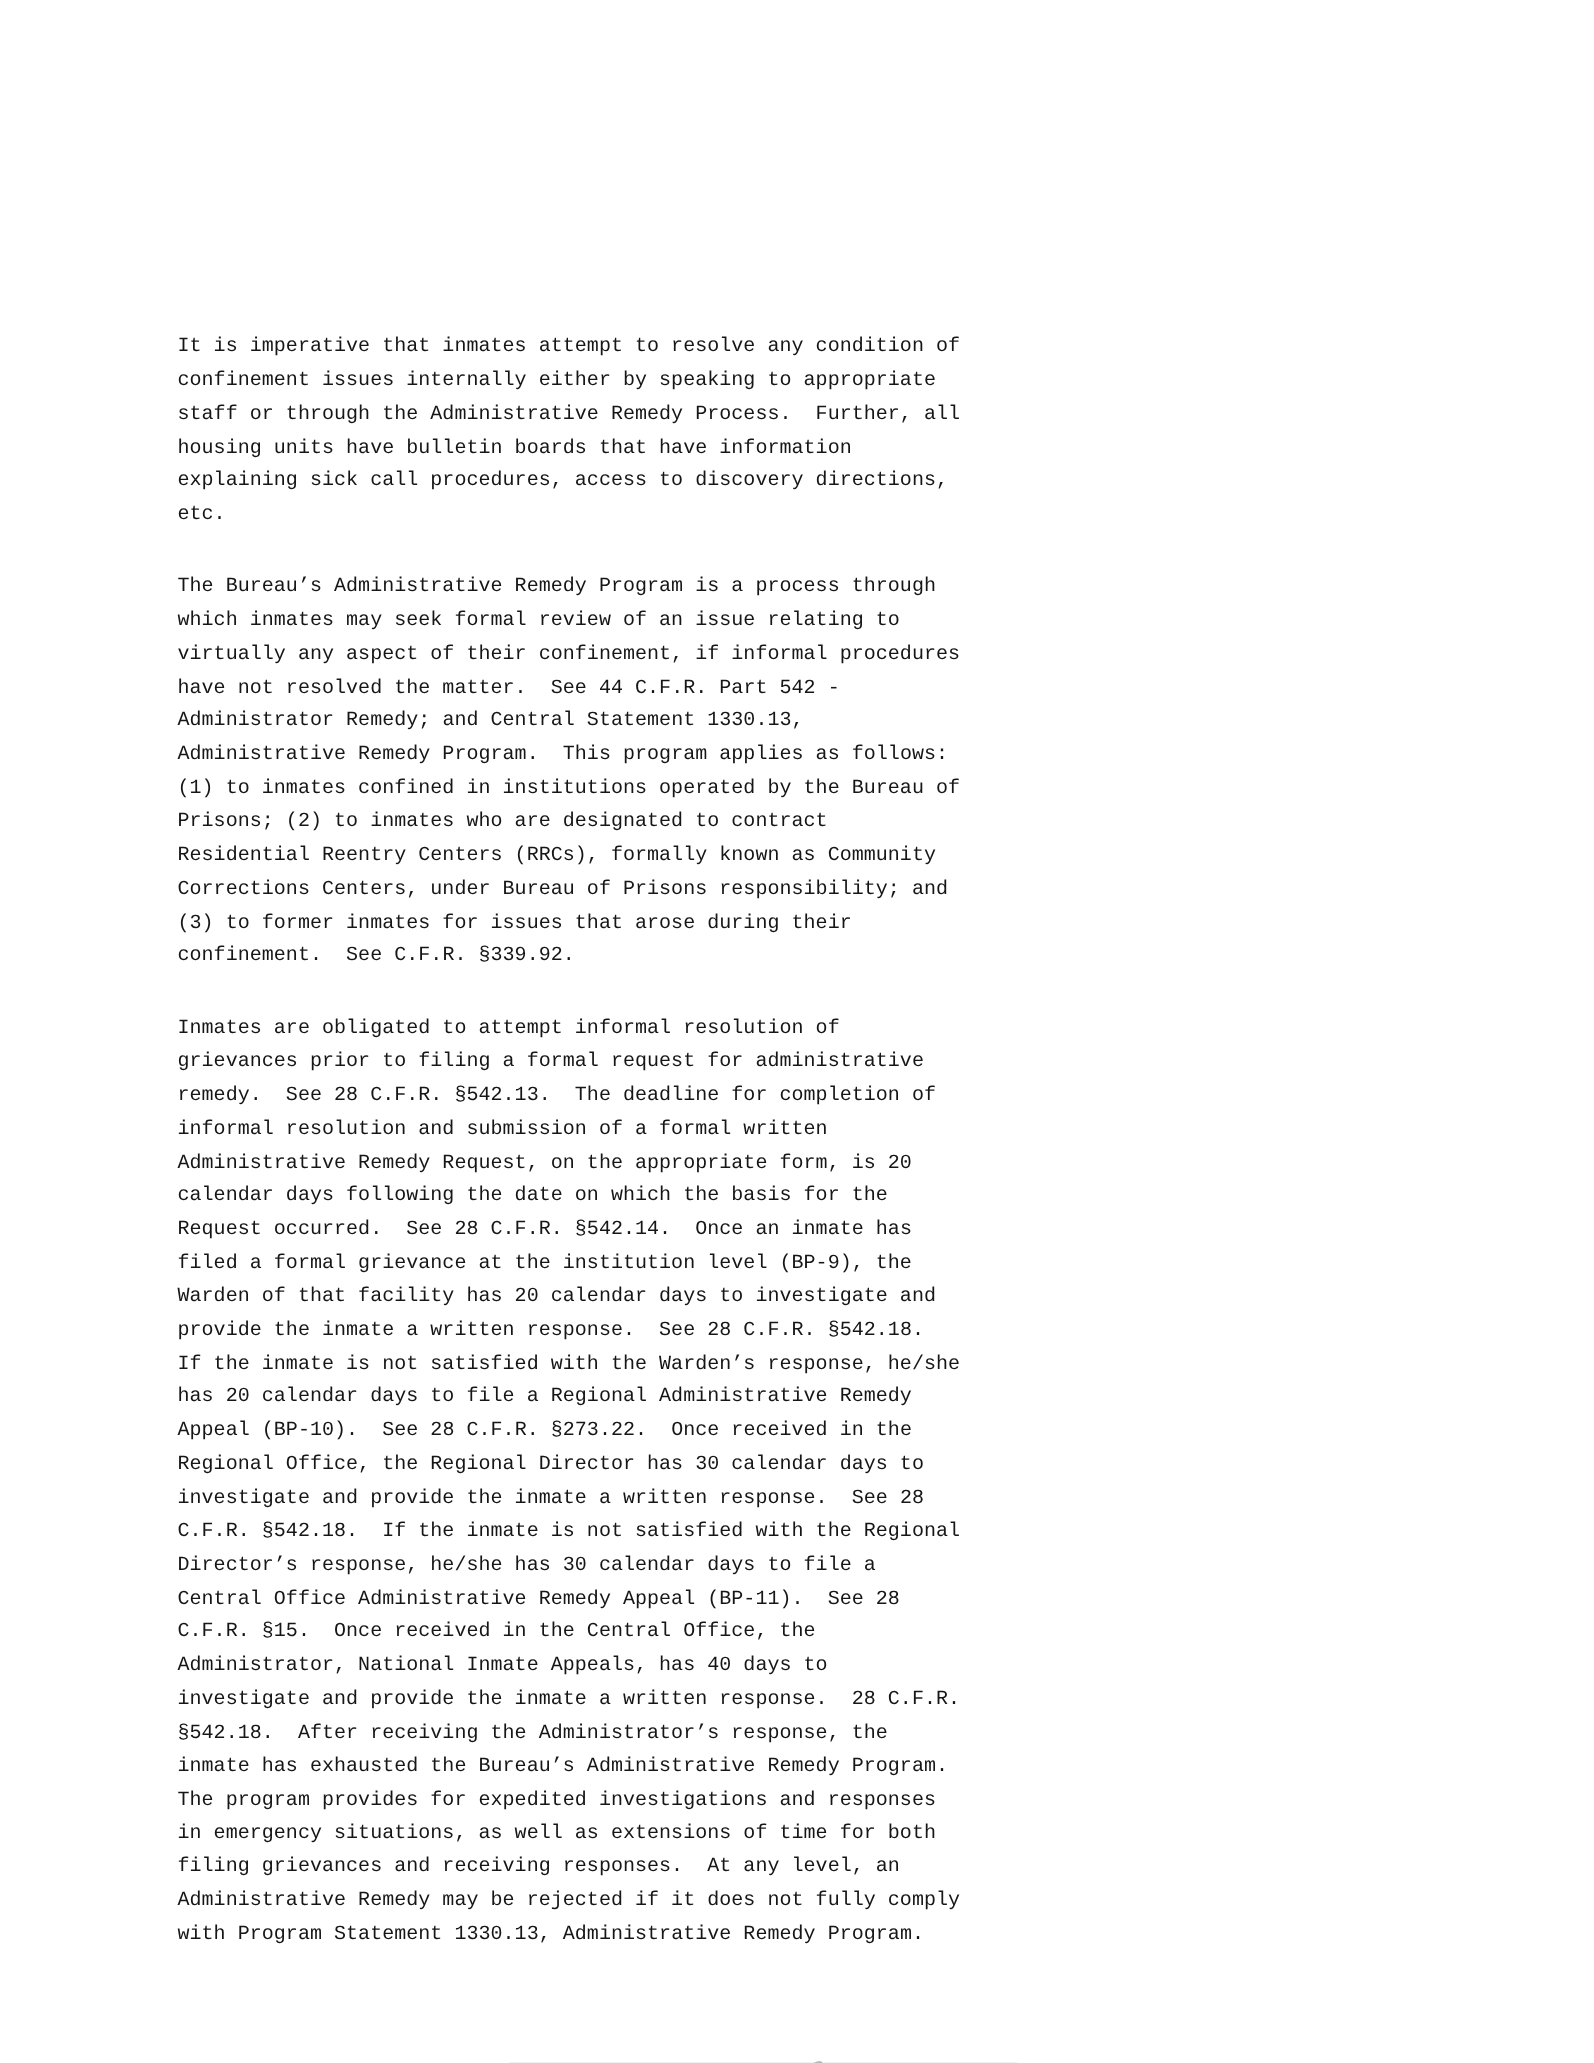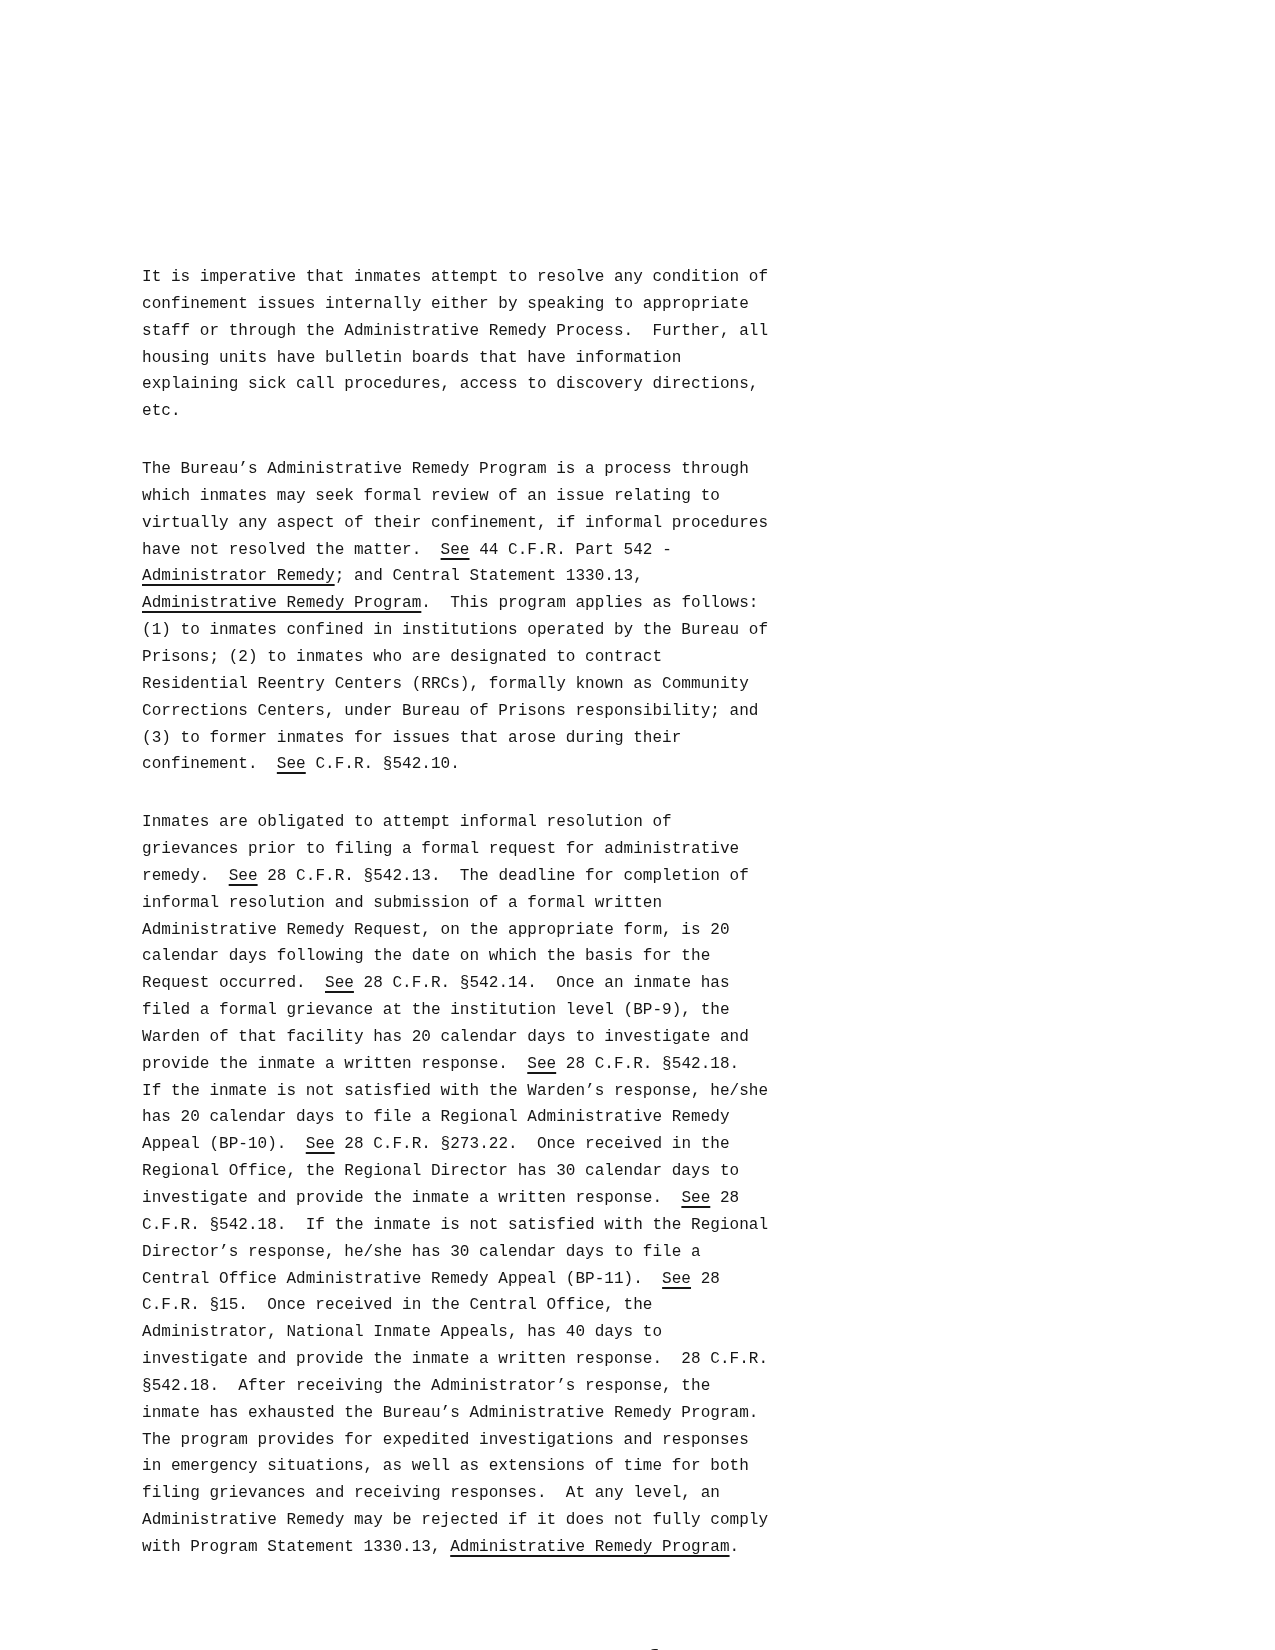--- a/index.html
+++ b/index.html
@@ -30,21 +30,20 @@
     width: 960px;
   }
   .para {
     margin: 0 0 31px 0;
     font-size: 16px;
     line-height: 26.85px;
     white-space: pre-wrap;
     letter-spacing: 0.03px;
   }
   .u {
-    text-decoration: underline;
     text-decoration-thickness: 2px;
     text-underline-offset: 4px;
   }
   .footer {
     position: absolute;
     left: 0;
     top: 1648px;
     width: 1220px;
     text-align: center;
     font-size: 23.5px;
@@ -68,21 +67,21 @@
 which inmates may seek formal review of an issue relating to
 virtually any aspect of their confinement, if informal procedures
 have not resolved the matter.  </span><span class="u">See</span><span> 44 C.F.R. Part 542 -
 </span><span class="u">Administrator Remedy</span><span>; and Central Statement 1330.13,
 </span><span class="u">Administrative Remedy Program</span><span>.  This program applies as follows:
 (1) to inmates confined in institutions operated by the Bureau of
 Prisons; (2) to inmates who are designated to contract
 Residential Reentry Centers (RRCs), formally known as Community
 Corrections Centers, under Bureau of Prisons responsibility; and
 (3) to former inmates for issues that arose during their
-confinement.  </span><span class="u">See</span><span> C.F.R. §542.10.</span></p>
+confinement.  </span><span class="u">See</span><span> C.F.R. §339.92.</span></p>
     <p class="para"><span>Inmates are obligated to attempt informal resolution of
 grievances prior to filing a formal request for administrative
 remedy.  </span><span class="u">See</span><span> 28 C.F.R. §542.13.  The deadline for completion of
 informal resolution and submission of a formal written
 Administrative Remedy Request, on the appropriate form, is 20
 calendar days following the date on which the basis for the
 Request occurred.  </span><span class="u">See</span><span> 28 C.F.R. §542.14.  Once an inmate has
 filed a formal grievance at the institution level (BP-9), the
 Warden of that facility has 20 calendar days to investigate and
 provide the inmate a written response.  </span><span class="u">See</span><span> 28 C.F.R. §542.18.

